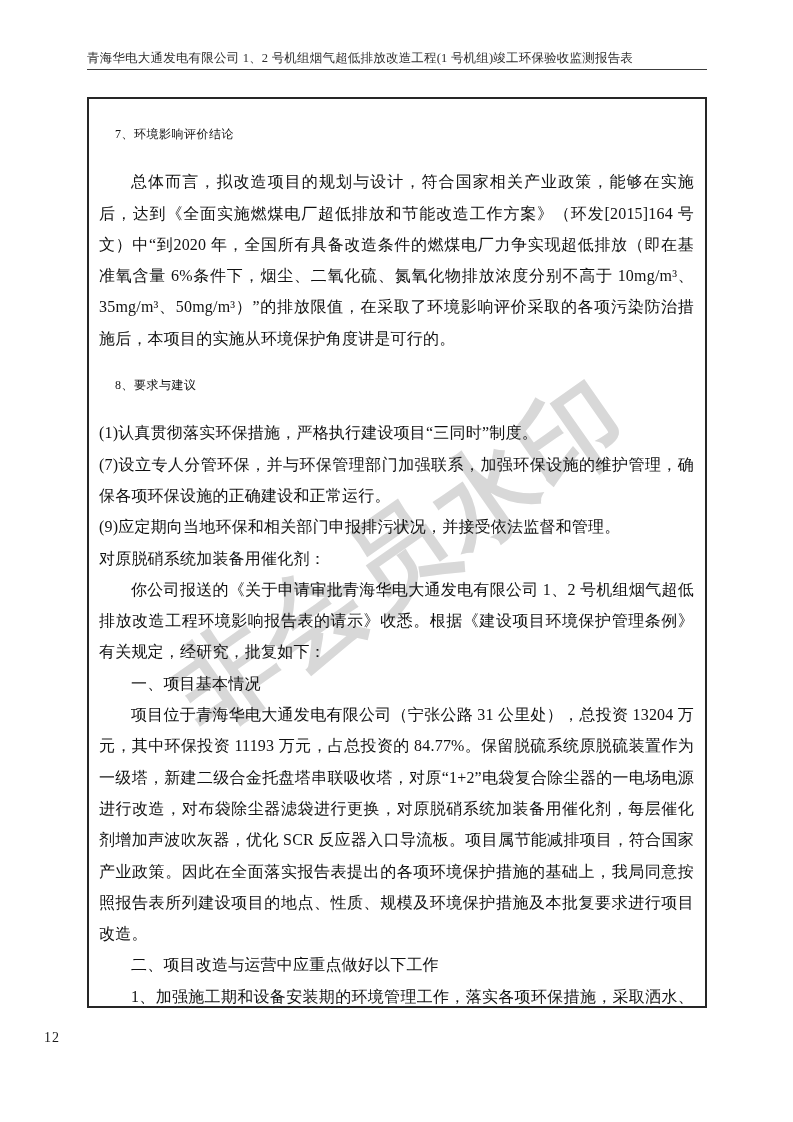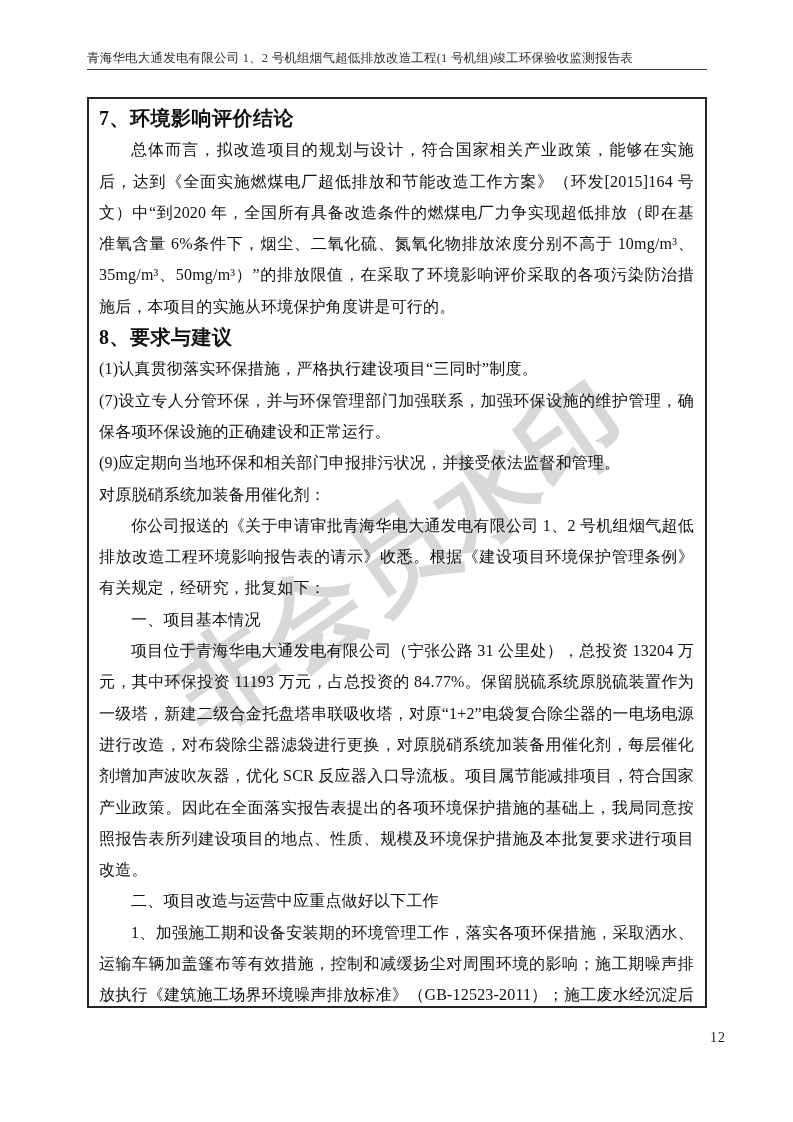--- a/index.html
+++ b/index.html
@@ -40,35 +40,36 @@
   .content-box{
     position:absolute;left:87px;top:97px;width:620px;height:911px;
     border:2px solid var(--border);
     box-sizing:border-box;
     padding:4px 11px 0 10px;
     background:transparent;
     z-index:1;
     overflow:hidden;
   }
   .content-box h2{
-    margin:0;font-size:20px;font-weight:bold;line-height:31.3px;
+    margin:16px;font-size:12px;font-weight:normal;line-height:31.3px;
     letter-spacing:0.5px;
   }
   .content-box p{
     margin:0;font-size:16px;line-height:31.3px;
     text-align:justify;
     letter-spacing:0.2px;
     font-family:Liberation Serif, serif;
   }
   .indent{text-indent:2em;}
   .hang{margin-left:2em;}
   .noindent{text-indent:0;}
   .page-footer{
     position:absolute;left:0;top:1028px;width:726px;
-    text-align:right;
+    text-align:left;
+    padding-left:44px;
   }
   .page-number{
     font-size:14px;color:#1a1a1a;letter-spacing:1px;
     display:inline-block;
   }
 </style>
 </head>
 <body>
 
 <header class="doc-header">

